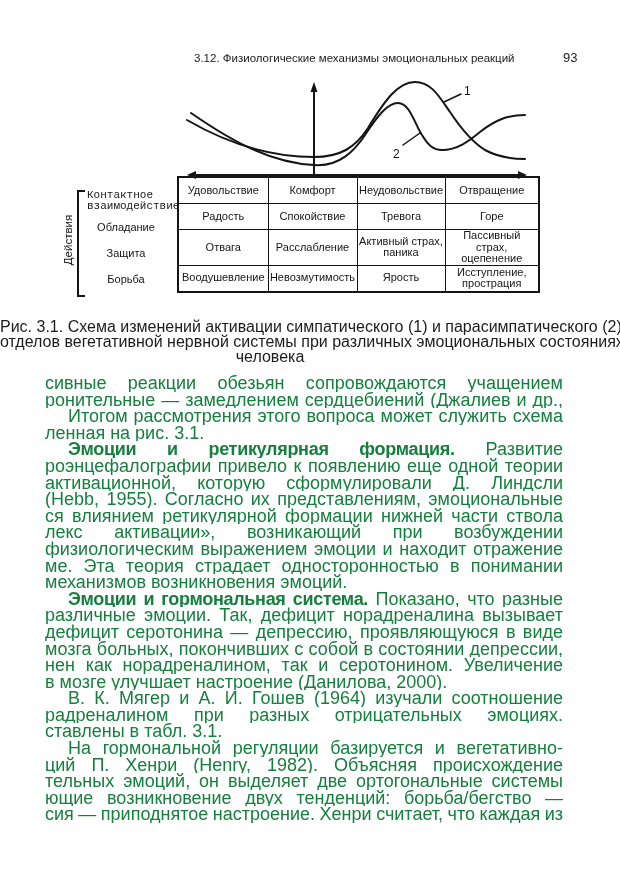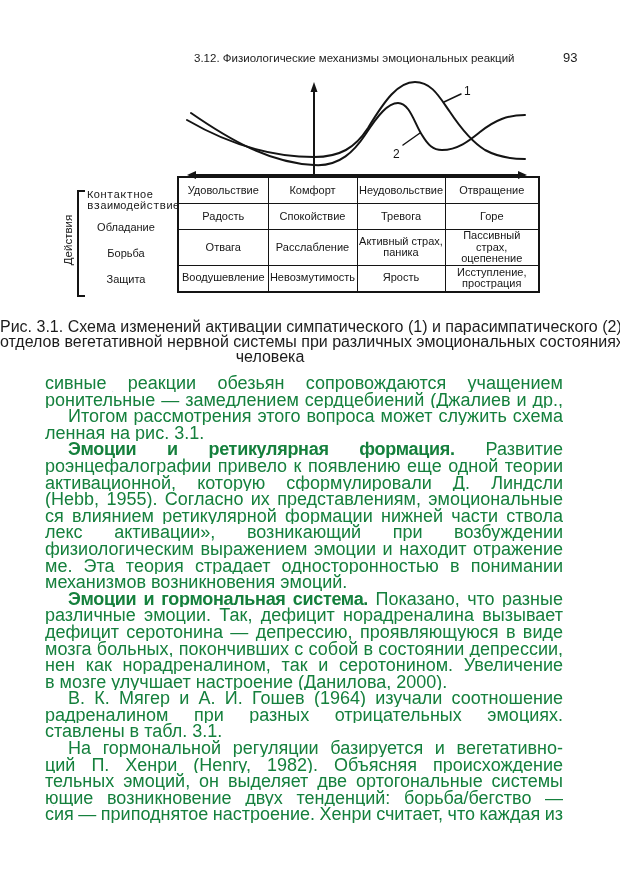--- a/index.html
+++ b/index.html
@@ -92,22 +92,22 @@
     <line x1="403" y1="145" x2="420" y2="133" style="stroke-width:1.5"></line>
     <text x="393" y="158">2</text>
   </svg>
 
   <div class="side-label">Действия</div>
   <div class="bracket"></div>
 
   <div class="row-labels">
     <div class="row-label first">Контактное взаимодействие</div>
     <div class="row-label">Обладание</div>
+    <div class="row-label">Защита</div>
     <div class="row-label">Борьба</div>
-    <div class="row-label">Защита</div>
   </div>
 
   <table class="emo-table">
     <colgroup>
       <col style="width:90px">
         <col style="width:89px">
         <col style="width:88px">
         <col style="width:94px">
     </colgroup>
     <tbody>

